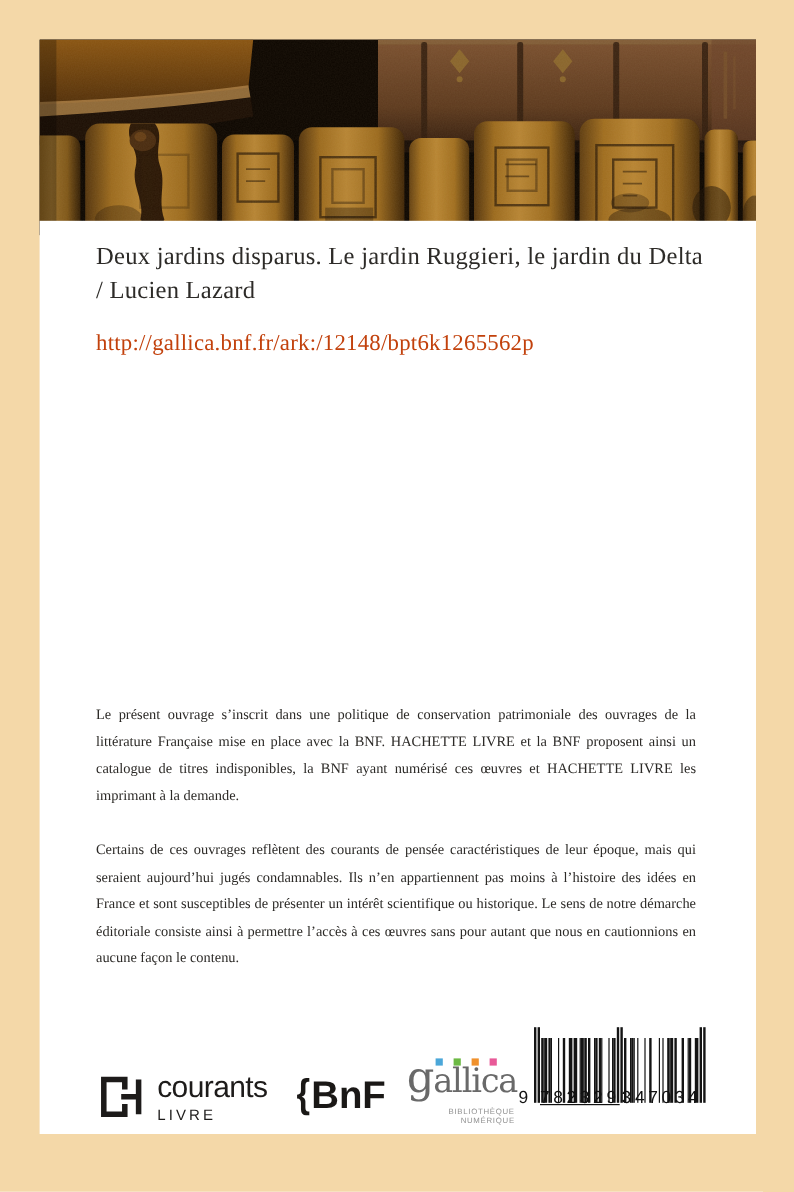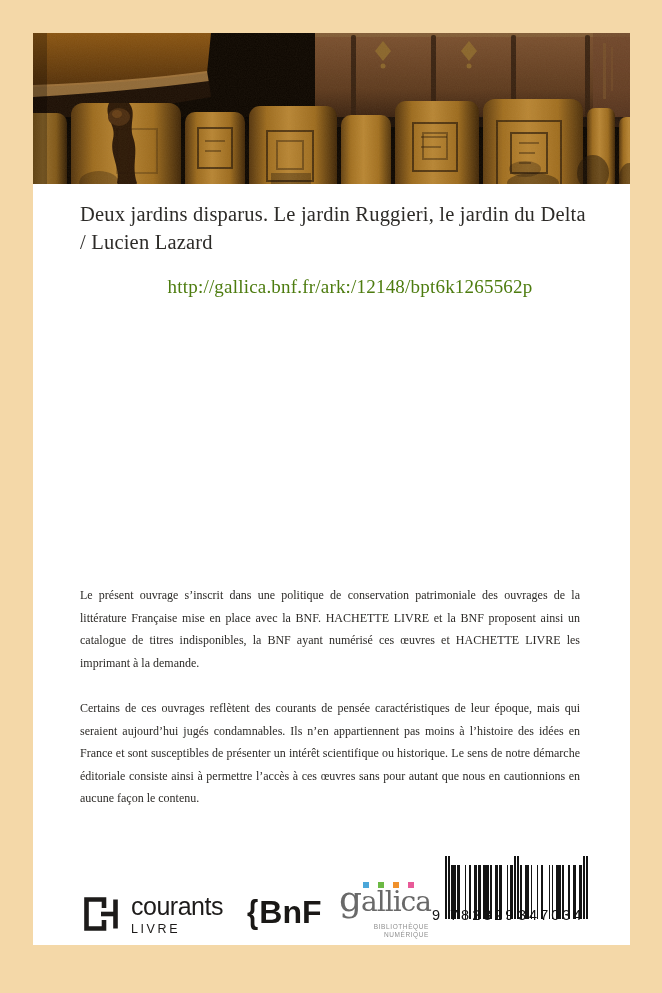--- a/index.html
+++ b/index.html
@@ -17,21 +17,21 @@
   .panel{
     position:absolute;left:33px;top:184px;width:597px;height:761px;
     background:#ffffff;
   }
   .book-title{
     position:absolute;left:47px;top:16px;width:515px;
     font-size:20.5px;line-height:28px;color:#2d2b28;letter-spacing:.2px;
   }
   .permalink{
     position:absolute;left:47px;top:92px;width:540px;
-    font-size:19px;color:#4d7c0f;letter-spacing:.2px;text-align:center;
+    font-size:19px;color:#c2410c;letter-spacing:.2px;
   }
   .para{
     position:absolute;left:47px;width:500px;
     font-size:12px;line-height:22.5px;color:#2c2a27;
     text-align:justify;
   }
   .para1{top:388px;}
   .para2{top:501px;}
   .info-line{
     position:absolute;left:47px;top:630px;width:540px;
@@ -68,21 +68,21 @@
   .bc-bars{position:absolute;left:0;top:0;font-size:0;white-space:nowrap;}
   .bc-m{display:inline-block;width:1.5px;}
   .bc-bar{background:#141414;height:54px;}
   .bc-guard{height:63px;}
   .bc-space{background:transparent;height:54px;}
   .bc-digits{
     position:absolute;top:51px;left:0;width:100%;height:18px;
     font-family:"Liberation Sans",sans-serif;font-size:14.5px;color:#111;
   }
   .bc-d9{position:absolute;left:-13px;top:0;}
-  .bc-g1{position:absolute;left:5px;top:0;width:66px;text-align:center;letter-spacing:3px;}
+  .bc-g1{position:absolute;left:5px;top:0;width:66px;text-align:center;letter-spacing:3px;text-decoration:underline;}
   .bc-g2{position:absolute;left:73px;top:0;width:66px;text-align:center;letter-spacing:3px;}
 </style>
 </head>
 <body>
 
 <div class="frame"></div>
 
 <div class="banner">
   <svg viewBox="0 0 597 163" preserveAspectRatio="none">
     <defs>

